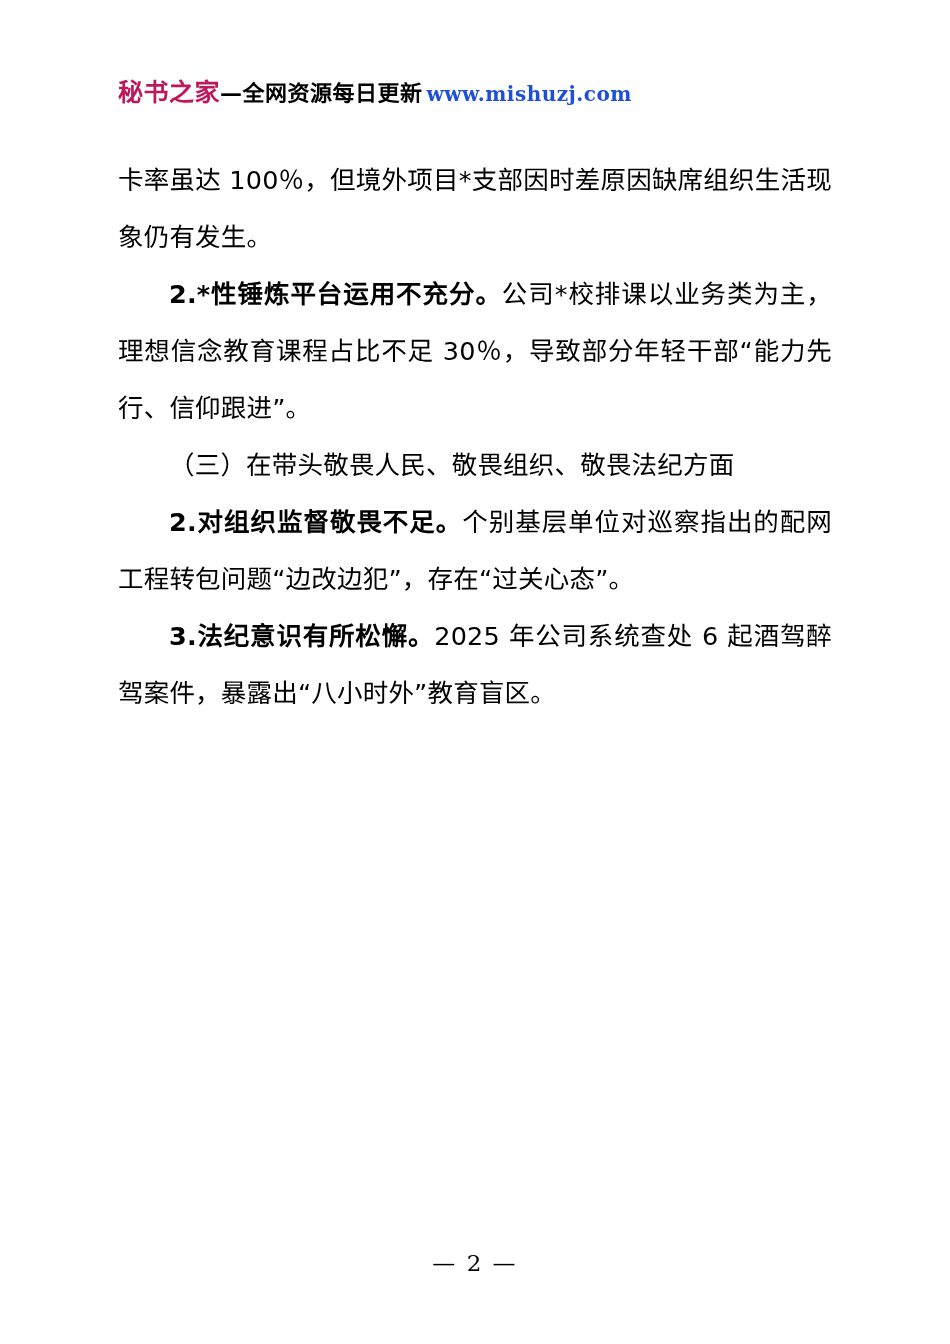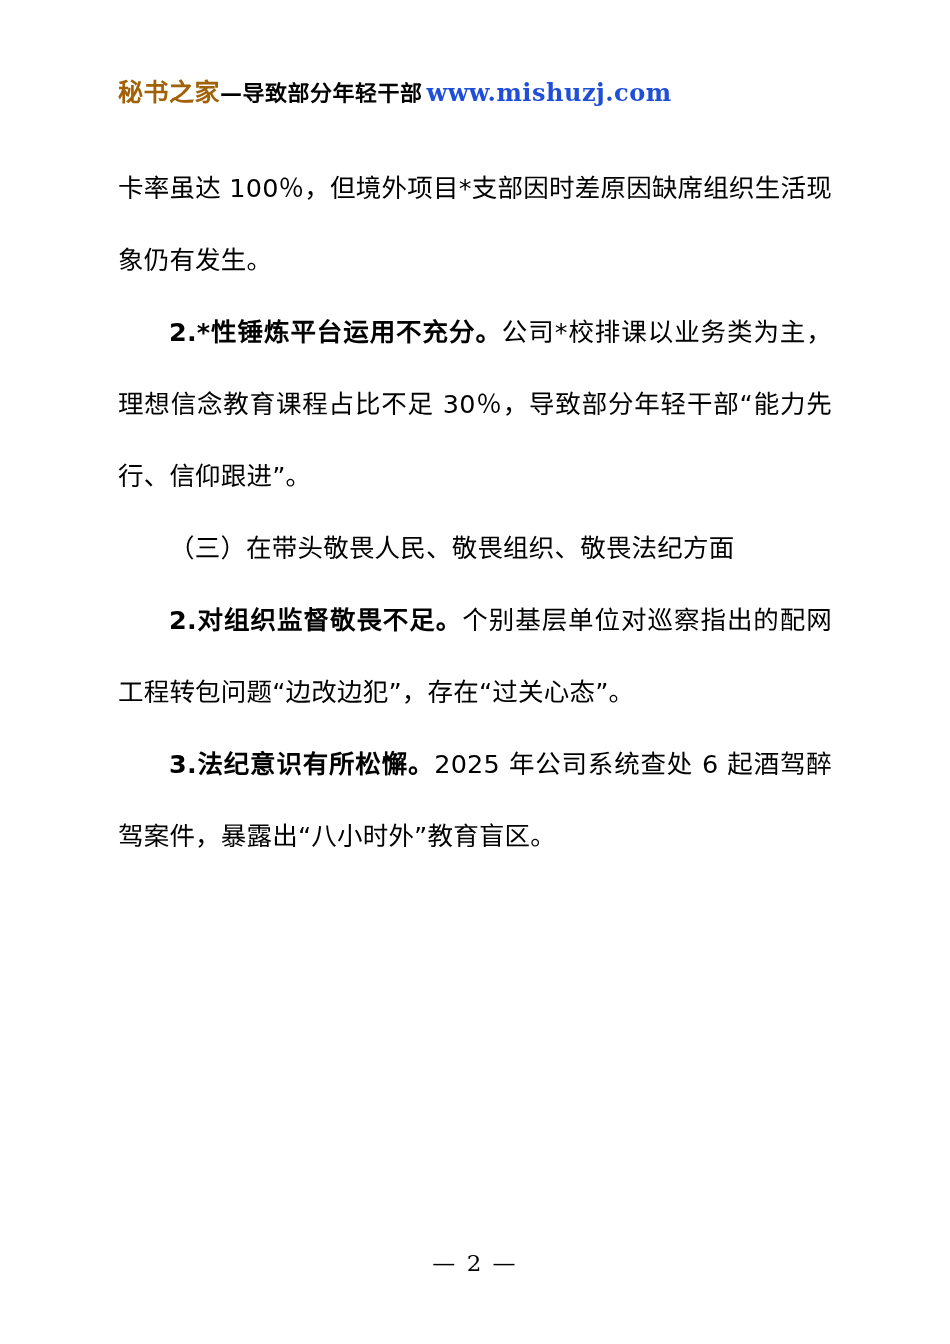--- a/index.html
+++ b/index.html
@@ -25,51 +25,51 @@
   
   .header {
     padding-top: 78px;
     text-align: left;
     font-size: 25px;
     line-height: 1.2;
     white-space: nowrap;
     letter-spacing: 0.5px;
   }
   .header .brand {
-    color: #a16207;
+    color: #be185d;
     font-weight: bold;
     font-family: "DejaVu Serif", "Liberation Serif", serif;
     font-size: 25px;
   }
   .header .dash {
     color: #000000;
     font-weight: bold;
     font-size: 22px;
   }
   .header .tagline {
     color: #000000;
     font-weight: bold;
     font-size: 22px;
   }
   .header .site {
     color: #1f4fd8;
     font-weight: bold;
     font-family: "DejaVu Serif", "Liberation Serif", serif;
-    font-size: 24px;
+    font-size: 20px;
     margin-left: 4px;
   }
   
   .content {
     margin-top: 44px;
   }
   p.para {
     margin: 0 0 0 0;
     padding: 0;
     font-size: 25.5px;
-    line-height: 72px;
+    line-height: 57px;
     text-align: justify;
     text-justify: inter-ideograph;
     letter-spacing: 0.2px;
     font-family: "DejaVu Sans", "Liberation Sans", sans-serif;
   }
   p.indent {
     text-indent: 51px;
   }
   .b {
     font-weight: bold;
@@ -88,21 +88,21 @@
     font-family: "DejaVu Serif", "Liberation Serif", serif;
     color: #000000;
   }
 </style>
 </head>
 <body>
 
 <div class="page">
 
   <div class="header">
-    <span class="brand">秘书之家</span><span class="dash">—</span><span class="tagline">导致部分年轻干部</span><span class="site">www.mishuzj.com</span>
+    <span class="brand">秘书之家</span><span class="dash">—</span><span class="tagline">全网资源每日更新</span><span class="site">www.mishuzj.com</span>
   </div>
 
   <div class="content" id="doc-body">
       <p class="para"><span>卡率虽达 100％，但境外项目*支部因时差原因缺席组织生活现象仍有发生。</span></p>
       <p class="para indent"><span class="b">2.*性锤炼平台运用不充分。</span><span>公司*校排课以业务类为主，理想信念教育课程占比不足 30％，导致部分年轻干部“能力先行、信仰跟进”。</span></p>
       <p class="para indent"><span>（三）在带头敬畏人民、敬畏组织、敬畏法纪方面</span></p>
       <p class="para indent"><span class="b">2.对组织监督敬畏不足。</span><span>个别基层单位对巡察指出的配网工程转包问题“边改边犯”，存在“过关心态”。</span></p>
       <p class="para indent"><span class="b">3.法纪意识有所松懈。</span><span>2025 年公司系统查处 6 起酒驾醉驾案件，暴露出“八小时外”教育盲区。</span></p>
     </div>
 

